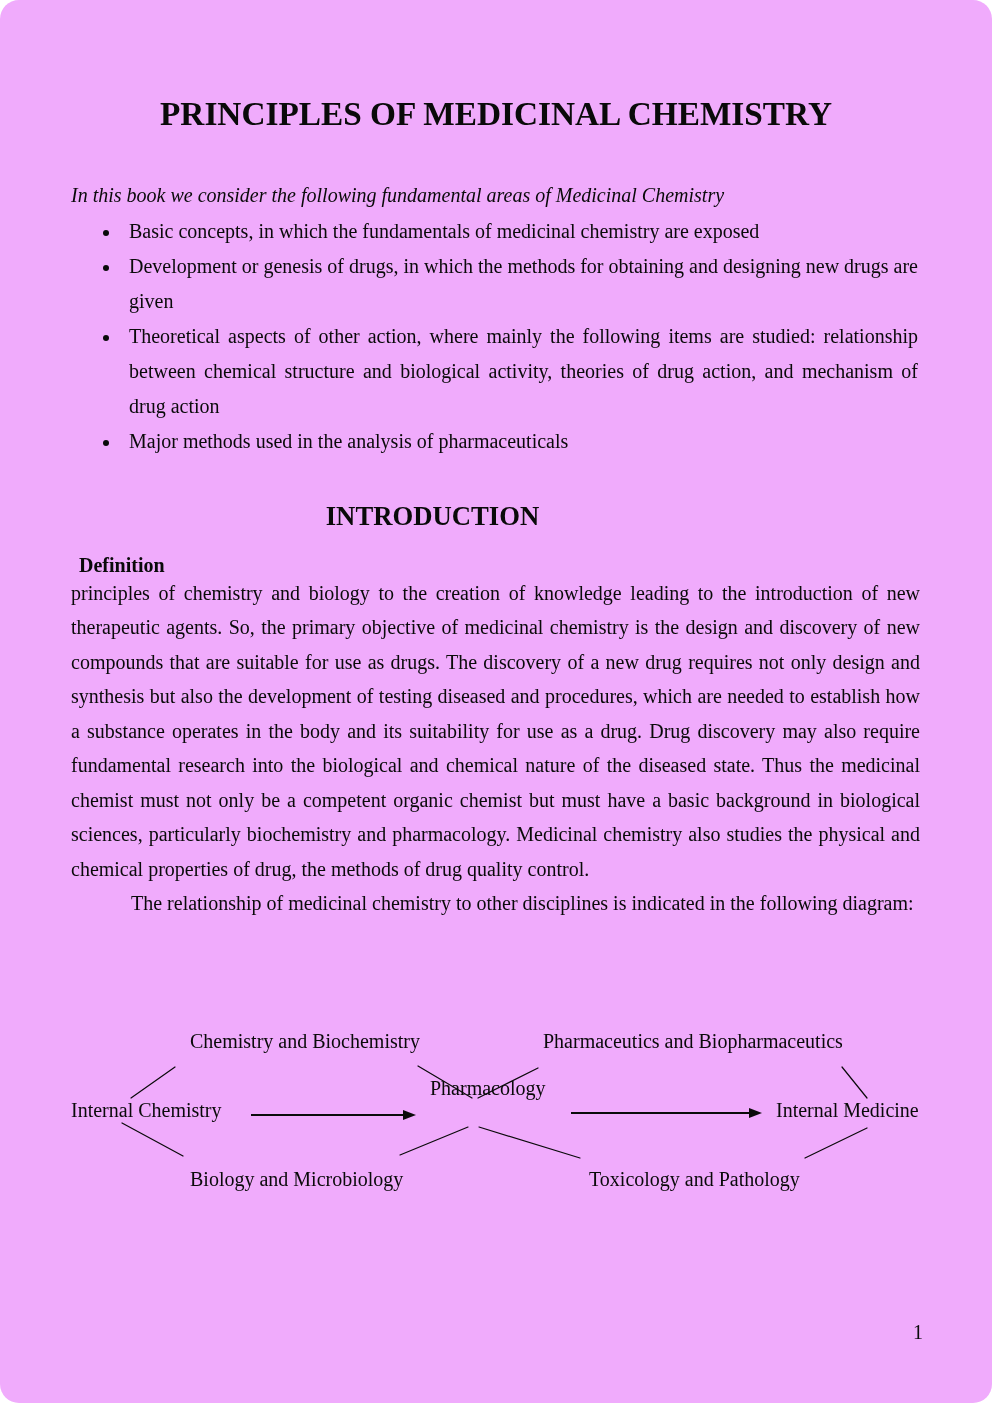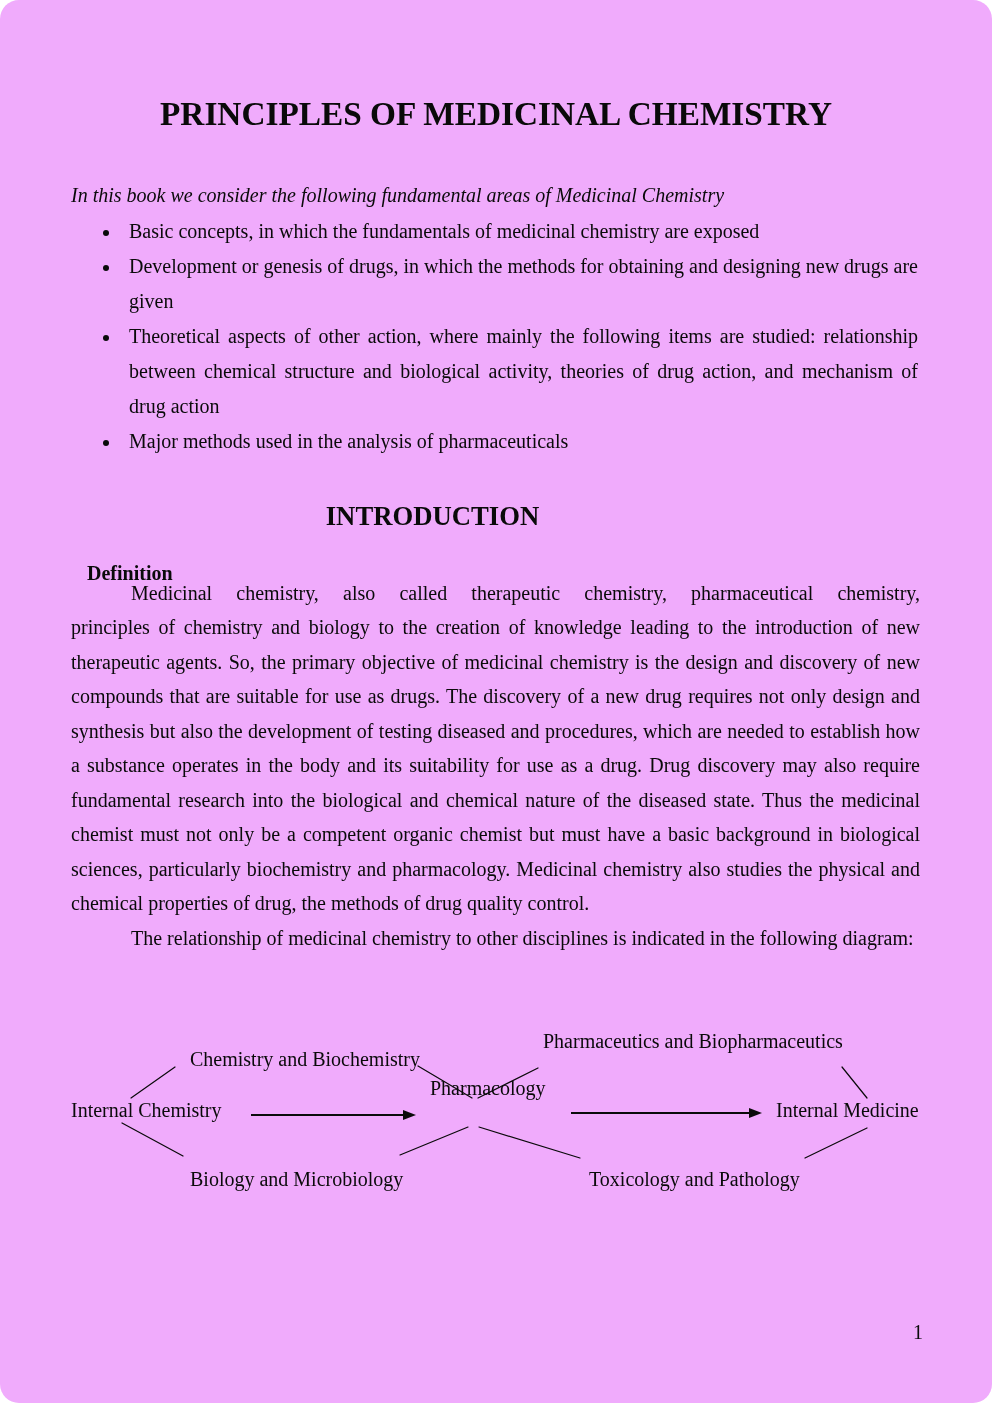--- a/index.html
+++ b/index.html
@@ -64,21 +64,21 @@
     left: 0; top: 499px; width: 865px;
     margin: 0;
     text-align: center;
     font-weight: bold;
     font-size: 26.7px;
     line-height: 34.5px;
   }
   .subheading {
     position: absolute;
     left: 71px; top: 539.5px;
-    margin: 16px;
+    margin: 8px;
     font-weight: bold;
     font-size: 20px;
     line-height: 34.5px;
   }
   .body-text {
     position: absolute;
     left: 71px; top: 575.5px; width: 849px;
     font-size: 20px;
     line-height: 34.55px;
   }
@@ -132,38 +132,37 @@
       <span class="bullet-dot"></span>
       <span class="ll">Major methods used in the analysis of pharmaceuticals</span>
     </li>
   </ul>
 
   <h2 class="heading">INTRODUCTION</h2>
   <h3 class="subheading">Definition</h3>
 
   <div class="body-text">
     <p>
-      <span class="jl indent">Medicinal chemistry, also called therapeutic chemistry, pharmaceutical chemistry,</span>
       <span class="jl">principles of chemistry and biology to the creation of knowledge leading to the introduction of new</span>
       <span class="jl">therapeutic agents. So, the primary objective of medicinal chemistry is the design and discovery of new</span>
       <span class="jl">compounds that are suitable for use as drugs. The discovery of a new drug requires not only design and</span>
       <span class="jl">synthesis but also the development of testing diseased and procedures, which are needed to establish how</span>
       <span class="jl">a substance operates in the body and its suitability for use as a drug. Drug discovery may also require</span>
       <span class="jl">fundamental research into the biological and chemical nature of the diseased state. Thus the medicinal</span>
       <span class="jl">chemist must not only be a competent organic chemist but must have a basic background in biological</span>
       <span class="jl">sciences, particularly biochemistry and pharmacology. Medicinal chemistry also studies the physical and</span>
       <span class="ll">chemical properties of drug, the methods of drug quality control.</span>
     </p>
     <p>
       <span class="ll indent">The relationship of medicinal chemistry to other disciplines is indicated in the following diagram:</span>
     </p>
   </div>
 
   <div>
-    <span class="node" style="left:190px; top:1029px;margin-top:18px;">Chemistry and Biochemistry</span>
+    <span class="node" style="left:190px; top:1029px;">Chemistry and Biochemistry</span>
     <span class="node" style="left:543px; top:1029px;">Pharmaceutics and Biopharmaceutics</span>
     <span class="node" style="left:71px; top:1098px;">Internal Chemistry</span>
     <span class="node" style="left:430px; top:1076px;font-family:Liberation Serif, serif;">Pharmacology</span>
     <span class="node" style="left:776px; top:1098px;">Internal Medicine</span>
     <span class="node" style="left:190px; top:1167px;">Biology and Microbiology</span>
     <span class="node" style="left:589px; top:1167px;">Toxicology and Pathology</span>
 
     <svg class="diagram-svg" viewBox="0 0 992 1403" xmlns="http://www.w3.org/2000/svg">
       <g stroke="#0a0a0a" stroke-width="1.2" fill="none" stroke-linecap="round">
         <line x1="131" y1="1098" x2="175" y2="1067"></line>

